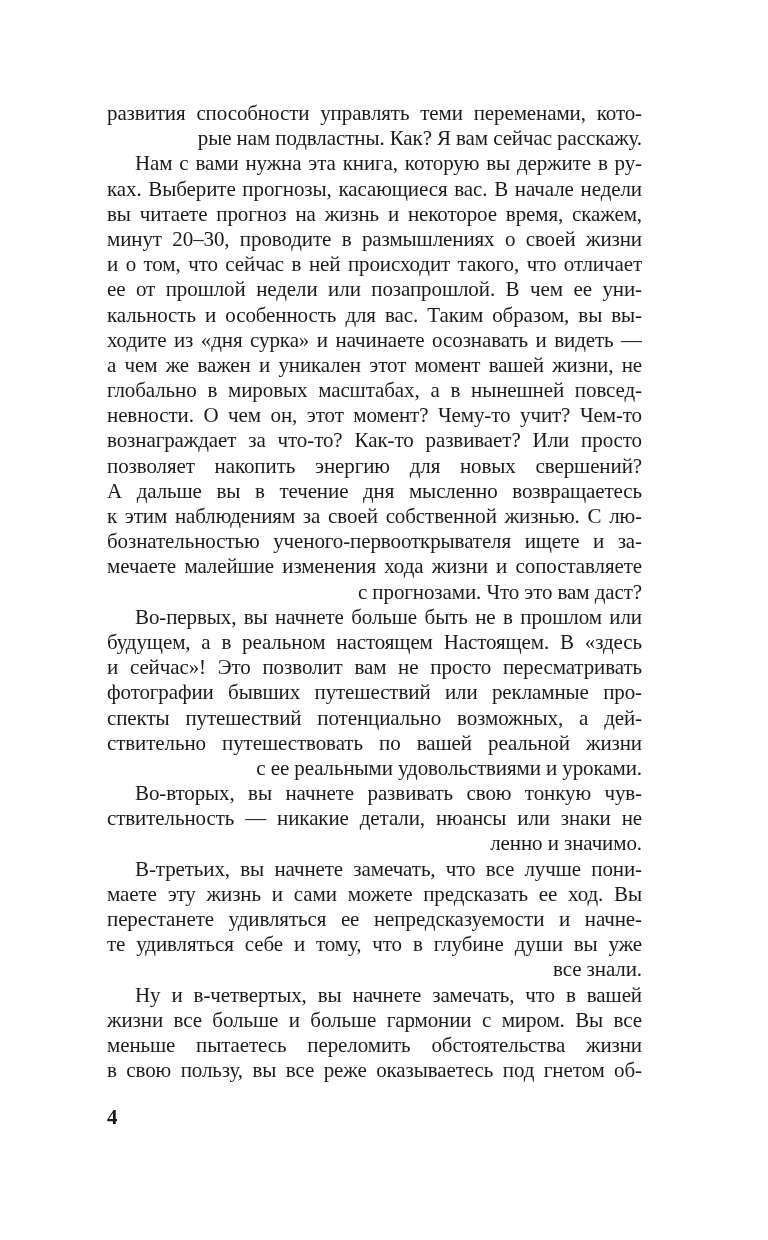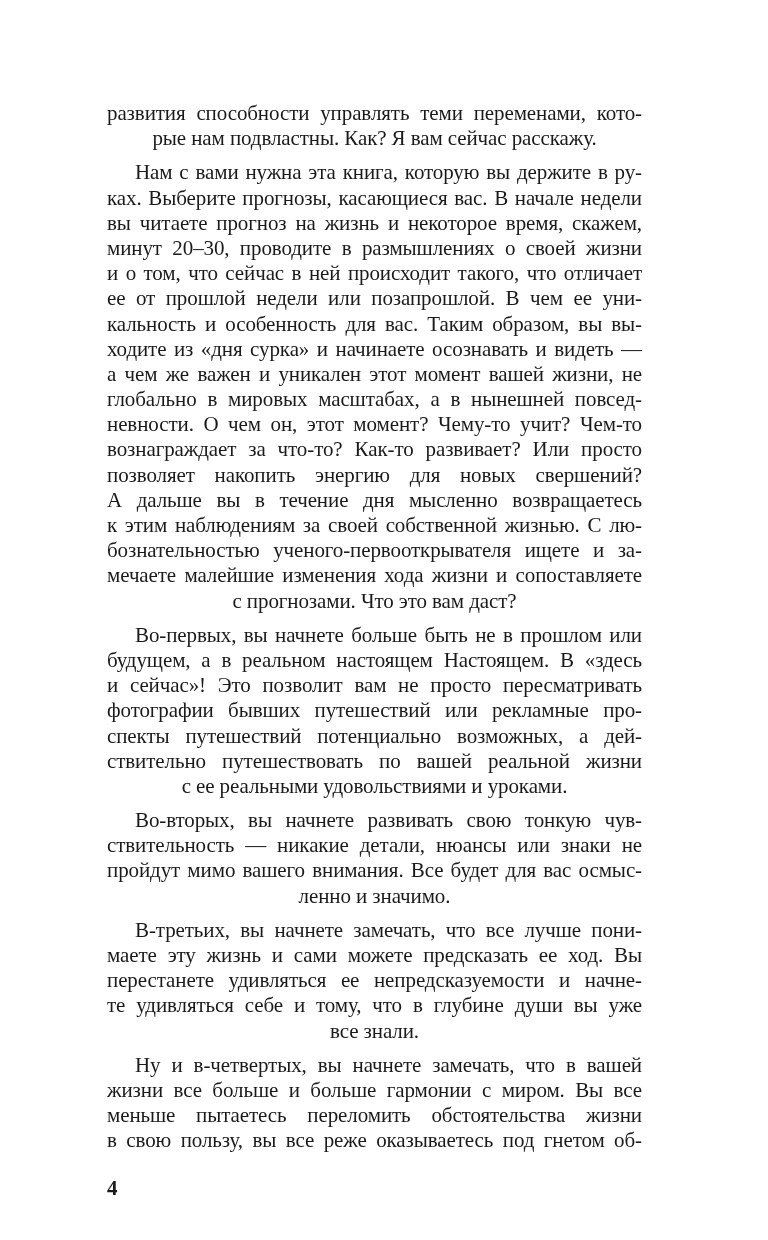--- a/index.html
+++ b/index.html
@@ -23,36 +23,35 @@
   }
   .text-block {
     width: 535px;
   }
   .line {
     height: 25.2px;
     line-height: 25.2px;
     font-size: 21px;
     letter-spacing: -0.1px;
     overflow: hidden;
-    text-align: center;
+    text-align: right;
     white-space: normal;
   }
   
   .line.just {
     text-align: justify;
   }
   .line.just::after {
     content: "";
     display: inline-block;
     width: 100%;
     height: 0;
   }
   .line.indent {
     text-indent: 28px;
-    margin-top: 9px;
   }
   .page-number {
     margin-top: 22px;
     font-size: 21px;
     line-height: 25.2px;
     font-weight: bold;
   }
 </style>
 </head>
 <body>
@@ -81,21 +80,20 @@
       <div class="line">с прогнозами. Что это вам даст?</div>
       <div class="line indent just">Во-первых, вы начнете больше быть не в прошлом или</div>
       <div class="line just">будущем, а в реальном настоящем Настоящем. В «здесь</div>
       <div class="line just">и сейчас»! Это позволит вам не просто пересматривать</div>
       <div class="line just">фотографии бывших путешествий или рекламные про-</div>
       <div class="line just">спекты путешествий потенциально возможных, а дей-</div>
       <div class="line just">ствительно путешествовать по вашей реальной жизни</div>
       <div class="line">с ее реальными удовольствиями и уроками.</div>
       <div class="line indent just">Во-вторых, вы начнете развивать свою тонкую чув-</div>
       <div class="line just">ствительность — никакие детали, нюансы или знаки не</div>
-      <div class="line just">пройдут мимо вашего внимания. Все будет для вас осмыс-</div>
       <div class="line">ленно и значимо.</div>
       <div class="line indent just">В-третьих, вы начнете замечать, что все лучше пони-</div>
       <div class="line just">маете эту жизнь и сами можете предсказать ее ход. Вы</div>
       <div class="line just">перестанете удивляться ее непредсказуемости и начне-</div>
       <div class="line just">те удивляться себе и тому, что в глубине души вы уже</div>
       <div class="line">все знали.</div>
       <div class="line indent just">Ну и в-четвертых, вы начнете замечать, что в вашей</div>
       <div class="line just">жизни все больше и больше гармонии с миром. Вы все</div>
       <div class="line just">меньше пытаетесь переломить обстоятельства жизни</div>
       <div class="line just">в свою пользу, вы все реже оказываетесь под гнетом об-</div>

